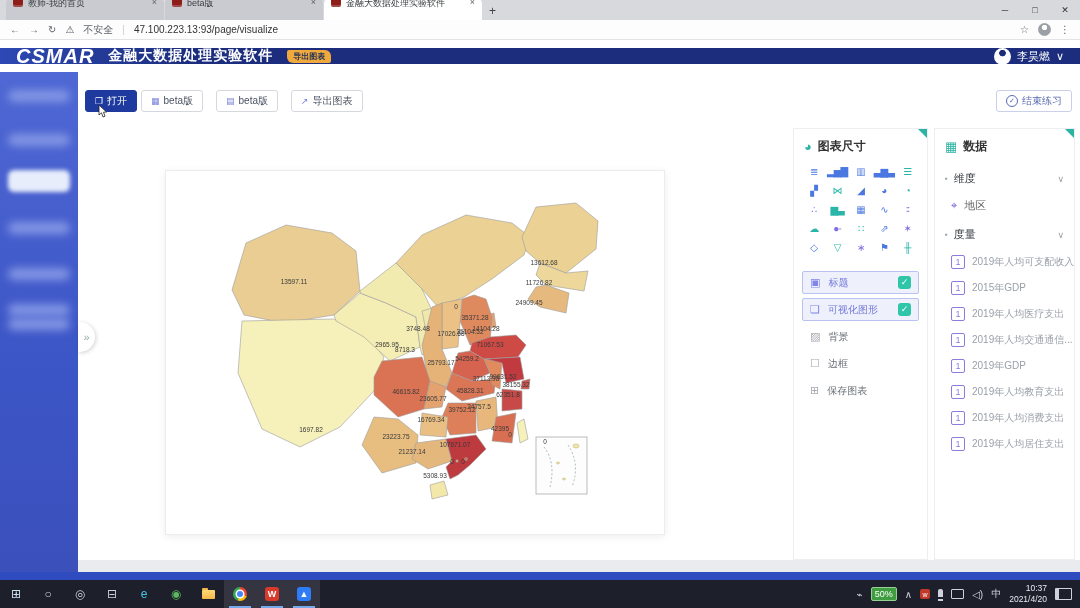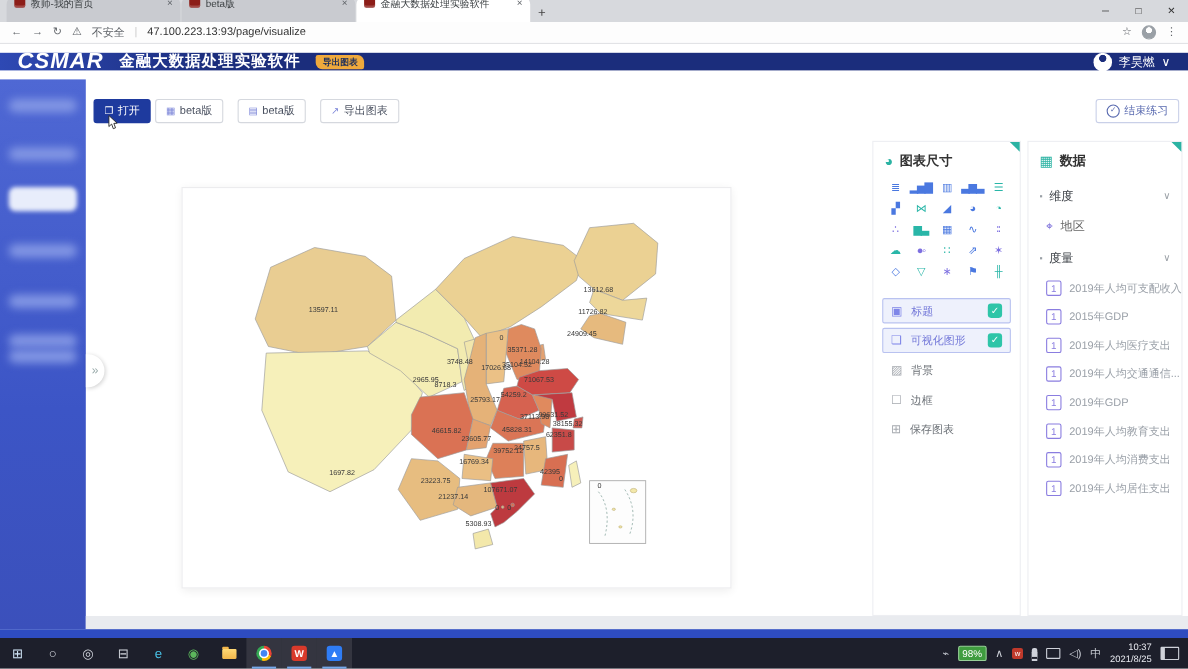--- a/index.html
+++ b/index.html
@@ -412,27 +412,27 @@
         </div>
         <div class="tapp on">
           <span class="badge" style="background: rgb(217, 58, 43); color: rgb(255, 255, 255);">W</span>
         </div>
         <div class="tapp on">
           <span class="badge" style="background: rgb(47, 125, 246); color: rgb(255, 255, 255);">▲</span>
         </div>
       </div>
     <div id="tray">
       <span>⌁</span>
-      <span class="batt">98%</span>
+      <span class="batt">50%</span>
       <span>∧</span>
       <span class="badge" style="width:10px;height:10px;background:#c0392b;color:#fff;font-size:7px;border-radius:2px;display:inline-flex;align-items:center;justify-content:center;">w</span>
       <span class="mic"></span>
       <span class="net"></span>
       <span>◁)</span>
       <span>中</span>
       <div id="clock">
         <div>10:37</div>
-        <div>2021/8/25</div>
+        <div>2021/4/20</div>
       </div>
       <span class="notif"></span>
     </div>
   </div>
 </div>
 
 </body></html>

